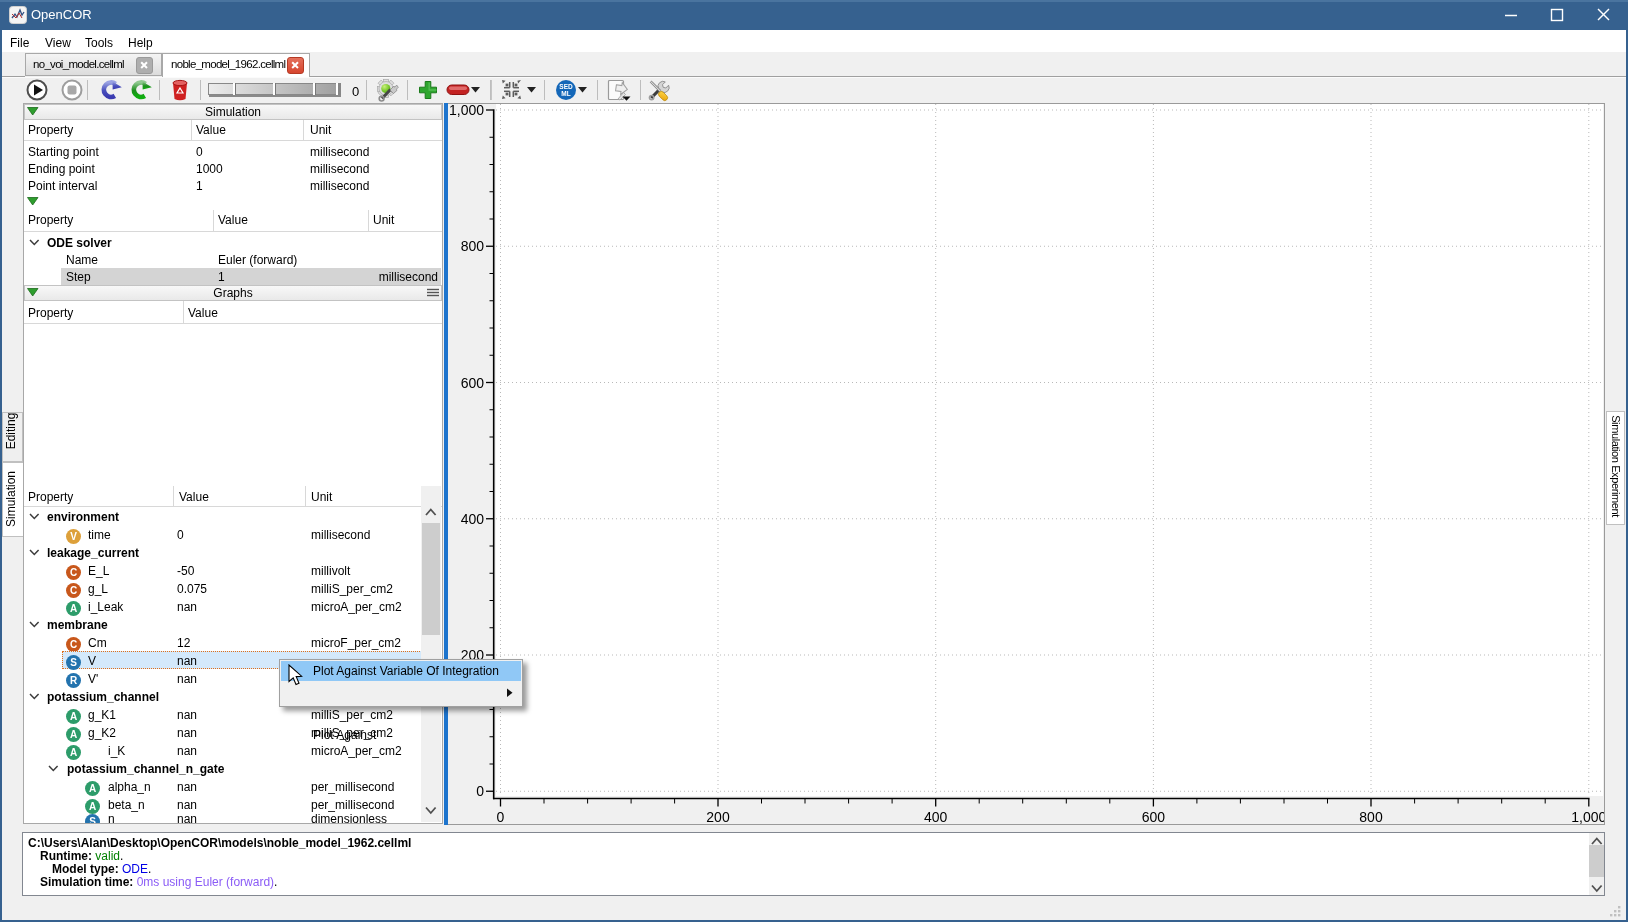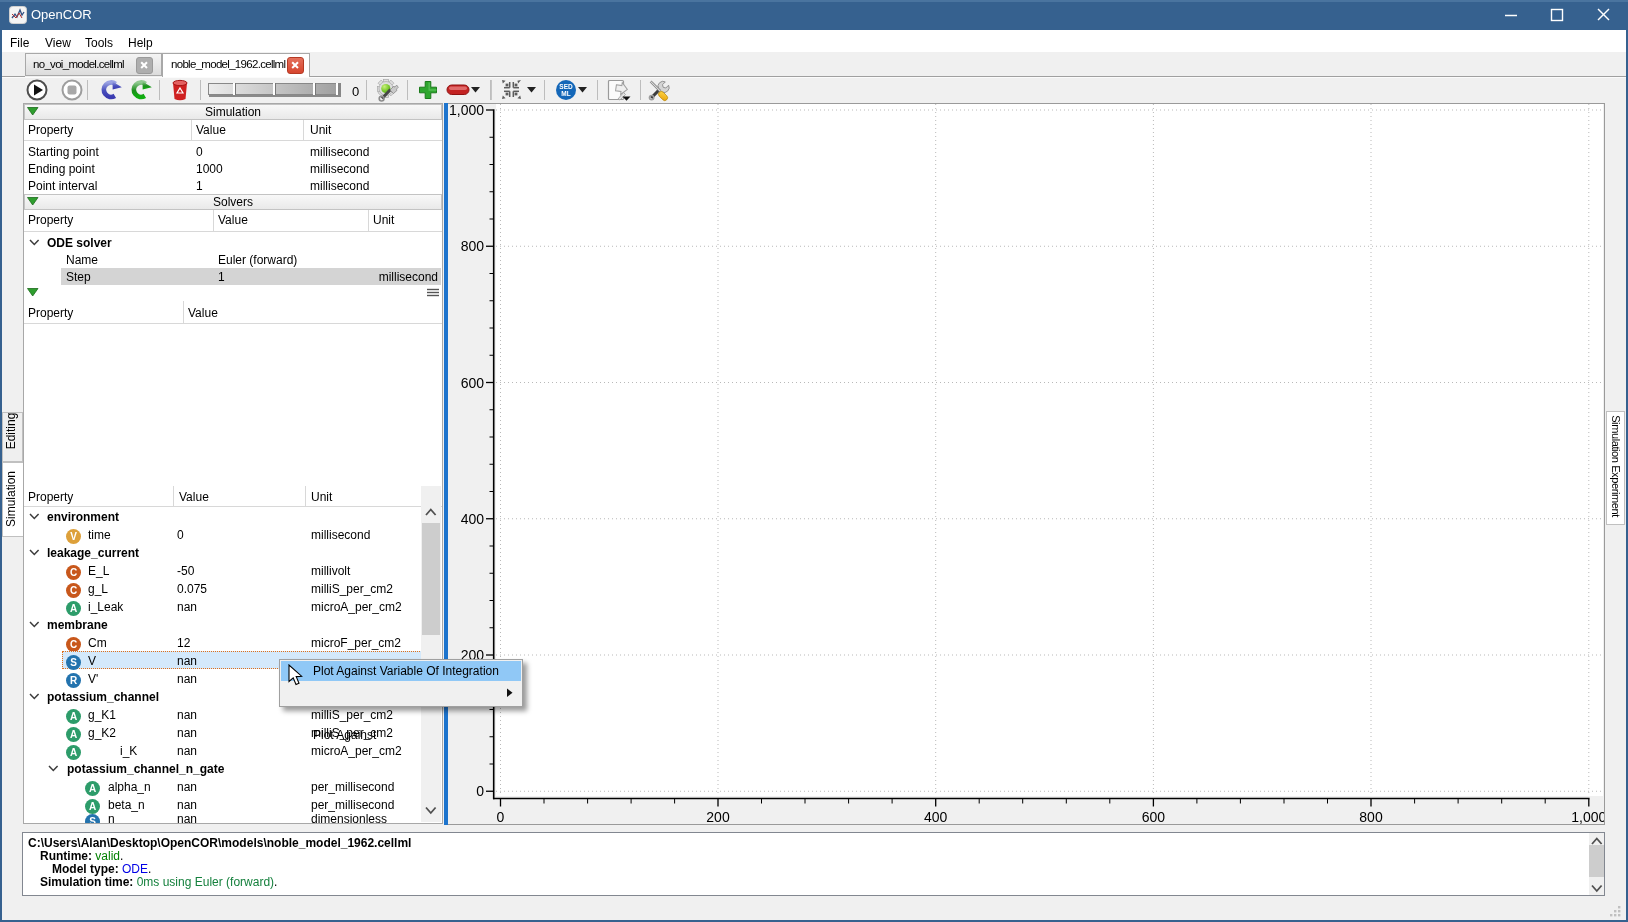--- a/index.html
+++ b/index.html
@@ -253,41 +253,41 @@
   <div class="abs cell" style="left:28px;top:145px;">Starting point</div>
   <div class="abs cell" style="left:196px;top:145px;">0</div>
   <div class="abs cell" style="left:310px;top:145px;">millisecond</div>
   <div class="abs cell" style="left:28px;top:162px;">Ending point</div>
   <div class="abs cell" style="left:196px;top:162px;">1000</div>
   <div class="abs cell" style="left:310px;top:162px;">millisecond</div>
   <div class="abs cell" style="left:28px;top:179px;">Point interval</div>
   <div class="abs cell" style="left:196px;top:179px;">1</div>
   <div class="abs cell" style="left:310px;top:179px;">millisecond</div>
 
-  <div class="abs hdr" style="top:194px;height:16px;line-height:15px;">Solvers</div>
   <svg class="abs" style="left:27px;top:197px;" width="12" height="9">
       <polygon points="0.5,0.5 11,0.5 5.7,8" fill="#2e9e2e" stroke="#1a6a1a" stroke-width="0.8"></polygon>
     </svg>
   <div class="abs cell" style="left:28px;top:213px;">Property</div>
   <div class="abs cell" style="left:218px;top:213px;">Value</div>
   <div class="abs cell" style="left:373px;top:213px;">Unit</div>
   <div class="abs colsep" style="left:213px;top:210px;height:21px;"></div>
   <div class="abs colsep" style="left:368px;top:210px;height:21px;"></div>
   <div class="abs rowline" style="top:231px;background:#d8d8d8;"></div>
   <svg class="abs" style="left:29px;top:239px;" width="11" height="8">
       <polyline points="1,1 5.3,5.5 9.6,1" fill="none" stroke="#3c3c3c" stroke-width="1.5"></polyline>
     </svg>
   <div class="abs cell" style="left:47px;top:236px;font-weight:bold;">ODE solver</div>
   <div class="abs cell" style="left:66px;top:253px;">Name</div>
   <div class="abs cell" style="left:218px;top:253px;">Euler (forward)</div>
   <div class="abs" style="left:61px;top:268px;width:380px;height:17px;background:#d4d4d4;"></div>
   <div class="abs cell" style="left:66px;top:270px;">Step</div>
   <div class="abs cell" style="left:218px;top:270px;">1</div>
   <div class="abs cell" style="right:1190px;top:270px;">millisecond</div>
 
+  <div class="abs hdr" style="top:285px;height:16px;line-height:15px;">Graphs</div>
   <svg class="abs" style="left:27px;top:288px;" width="12" height="9">
       <polygon points="0.5,0.5 11,0.5 5.7,8" fill="#2e9e2e" stroke="#1a6a1a" stroke-width="0.8"></polygon>
     </svg>
   <svg class="abs" style="left:427px;top:288px;" width="12" height="9">
       <g stroke="#555" stroke-width="1.4">
         <line x1="0" y1="1.5" x2="12" y2="1.5"></line>
         <line x1="0" y1="4.5" x2="12" y2="4.5"></line>
         <line x1="0" y1="7.5" x2="12" y2="7.5"></line>
       </g>
     </svg>
@@ -349,21 +349,21 @@
   <div class="abs cell" style="left:47px;top:690px;font-weight:bold;">potassium_channel</div>
   <div class="abs circ" style="left:66px;top:709px;background:#2d9c6a;">A</div>
   <div class="abs cell" style="left:88px;top:708px;">g_K1</div>
   <div class="abs cell" style="left:177px;top:708px;">nan</div>
   <div class="abs cell" style="left:311px;top:708px;">milliS_per_cm2</div>
   <div class="abs circ" style="left:66px;top:727px;background:#2d9c6a;">A</div>
   <div class="abs cell" style="left:88px;top:726px;">g_K2</div>
   <div class="abs cell" style="left:177px;top:726px;">nan</div>
   <div class="abs cell" style="left:311px;top:726px;">milliS_per_cm2</div>
   <div class="abs circ" style="left:66px;top:745px;background:#2d9c6a;">A</div>
-  <div class="abs cell" style="left:96px;top:744px;padding-left:24px;">i_K</div>
+  <div class="abs cell" style="left:84px;top:744px;padding-left:24px;">i_K</div>
   <div class="abs cell" style="left:177px;top:744px;">nan</div>
   <div class="abs cell" style="left:311px;top:744px;">microA_per_cm2</div>
   <svg class="abs" style="left:48px;top:765px;" width="11" height="8">
       <polyline points="1,1 5.3,5.5 9.6,1" fill="none" stroke="#3c3c3c" stroke-width="1.5"></polyline>
     </svg>
   <div class="abs cell" style="left:67px;top:762px;font-weight:bold;">potassium_channel_n_gate</div>
   <div class="abs circ" style="left:85px;top:781px;background:#2d9c6a;">A</div>
   <div class="abs cell" style="left:108px;top:780px;">alpha_n</div>
   <div class="abs cell" style="left:177px;top:780px;">nan</div>
   <div class="abs cell" style="left:311px;top:780px;">per_millisecond</div>
@@ -487,21 +487,21 @@
 
   <div class="abs" style="left:444px;top:103px;width:4px;height:722px;background:#1d74cd;"></div>
 
   <div class="abs" style="left:1606px;top:411px;width:19px;height:114px;background:#fff;border:1px solid #c0c0c0;box-sizing:border-box;"></div>
   <div class="abs" style="left:1555px;top:460px;width:121px;text-align:center;transform:rotate(90deg);font-size:11px;letter-spacing:-0.4px;">Simulation Experiment</div>
 
   <div class="abs" style="left:22px;top:832px;width:1583px;height:64px;background:#fff;border:1px solid #828790;box-sizing:border-box;"></div>
   <div class="abs cell" style="left:28px;top:836px;font-weight:bold;">C:\Users\Alan\Desktop\OpenCOR\models\noble_model_1962.cellml</div>
   <div class="abs cell" style="left:40px;top:849px;"><b>Runtime:</b> <span style="color:#008000;">valid</span>.</div>
   <div class="abs cell" style="left:52px;top:862px;"><b>Model type:</b> <span style="color:#0000e6;">ODE</span>.</div>
-  <div class="abs cell" style="left:40px;top:875px;"><b>Simulation time:</b> <span style="color:#15803d;">0ms using Euler (forward)</span>.</div>
+  <div class="abs cell" style="left:40px;top:875px;"><b>Simulation time:</b> <span style="color:#8b5cf6;">0ms using Euler (forward)</span>.</div>
 
   <div class="abs" style="left:1589px;top:833px;width:15px;height:62px;background:#f0f0f0;"></div>
   <svg class="abs" style="left:1591px;top:837px;" width="12" height="9">
       <polyline points="1,7 5.8,1.5 10.6,7" fill="none" stroke="#505050" stroke-width="1.8"></polyline>
     </svg>
   <div class="abs" style="left:1589px;top:845px;width:15px;height:32px;background:#cdcdcd;"></div>
   <svg class="abs" style="left:1591px;top:884px;" width="12" height="9">
       <polyline points="1,1.5 5.8,7 10.6,1.5" fill="none" stroke="#505050" stroke-width="1.8"></polyline>
     </svg>
 

